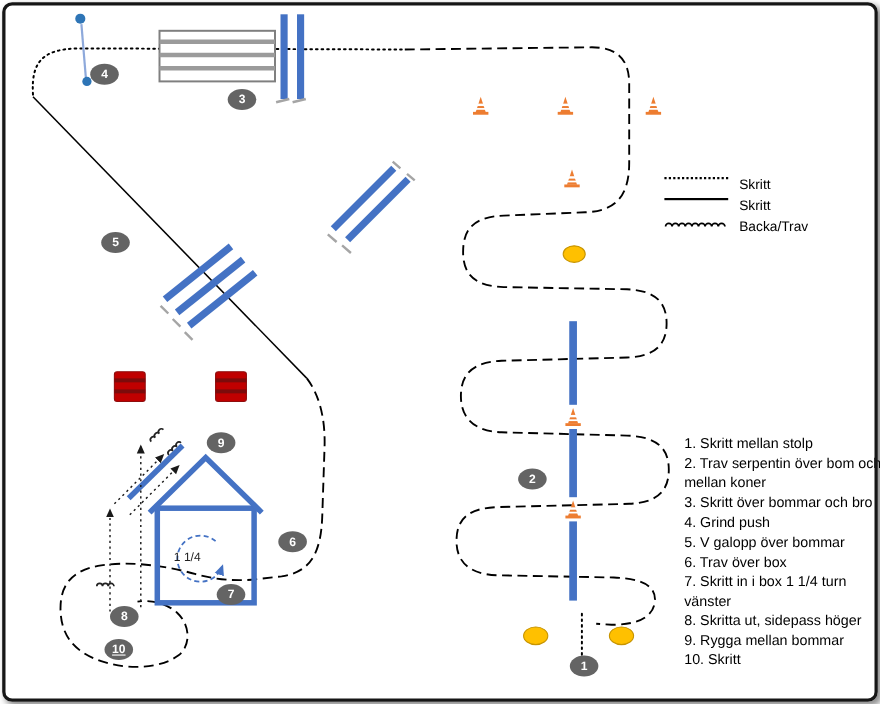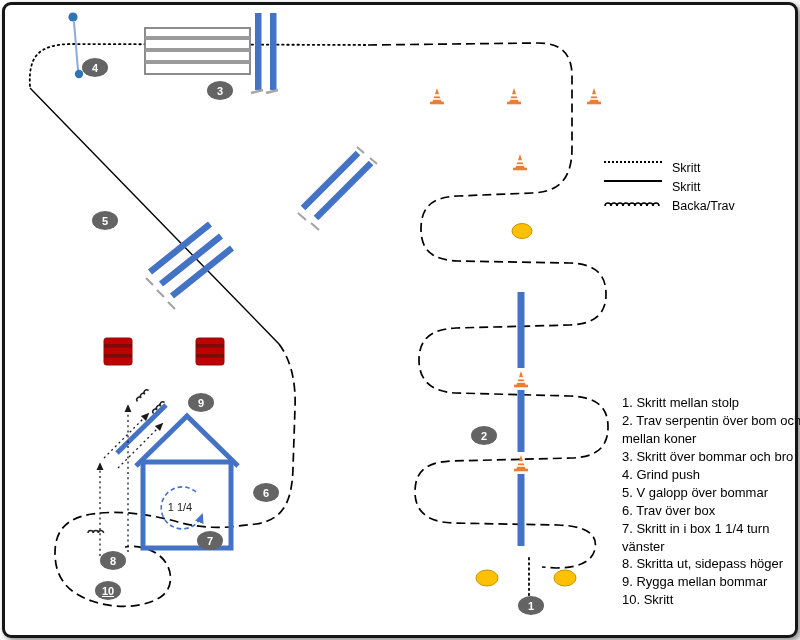--- a/index.html
+++ b/index.html
@@ -29,21 +29,21 @@
   .sample.dashed { border-top:2px dashed #000; }
   .sample.solidl { border-top:2px solid #000; }
   .sample.zig { height:10px; border:none; }
 
   
   .instructions { position:absolute; left:622px; top:394px; width:182px;
                   font-size:13px; line-height:1.38; color:#000; z-index:2; }
   .instructions div { margin:0; }
 
   
-  .turnlabel { position:absolute; left:158px; top:501px; width:44px; text-align:center;
+  .turnlabel { position:absolute; left:158px; top:501px; width:44px; text-align:left;
                font-size:11px; color:#222; z-index:2; }
 </style>
 </head>
 <body>
 
 <div class="page">
   <div class="frame-border"></div>
 
   <svg class="course" width="800" height="640" viewBox="0 0 800 640" xmlns="http://www.w3.org/2000/svg">
     <defs>

